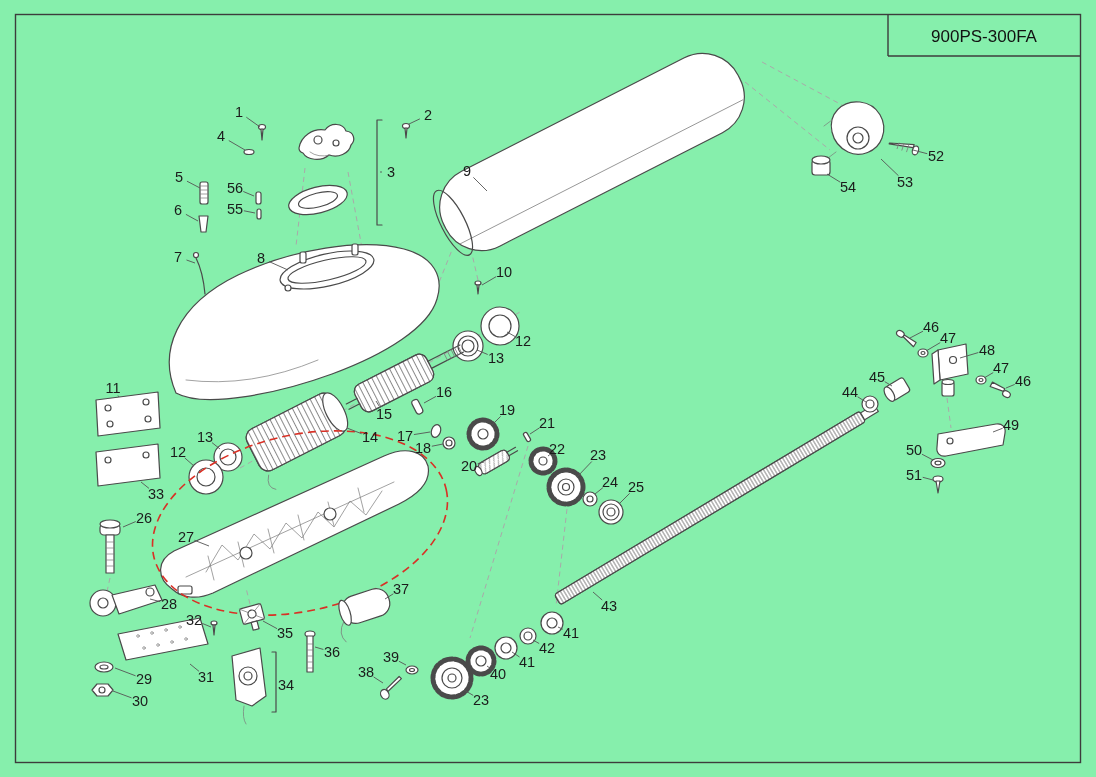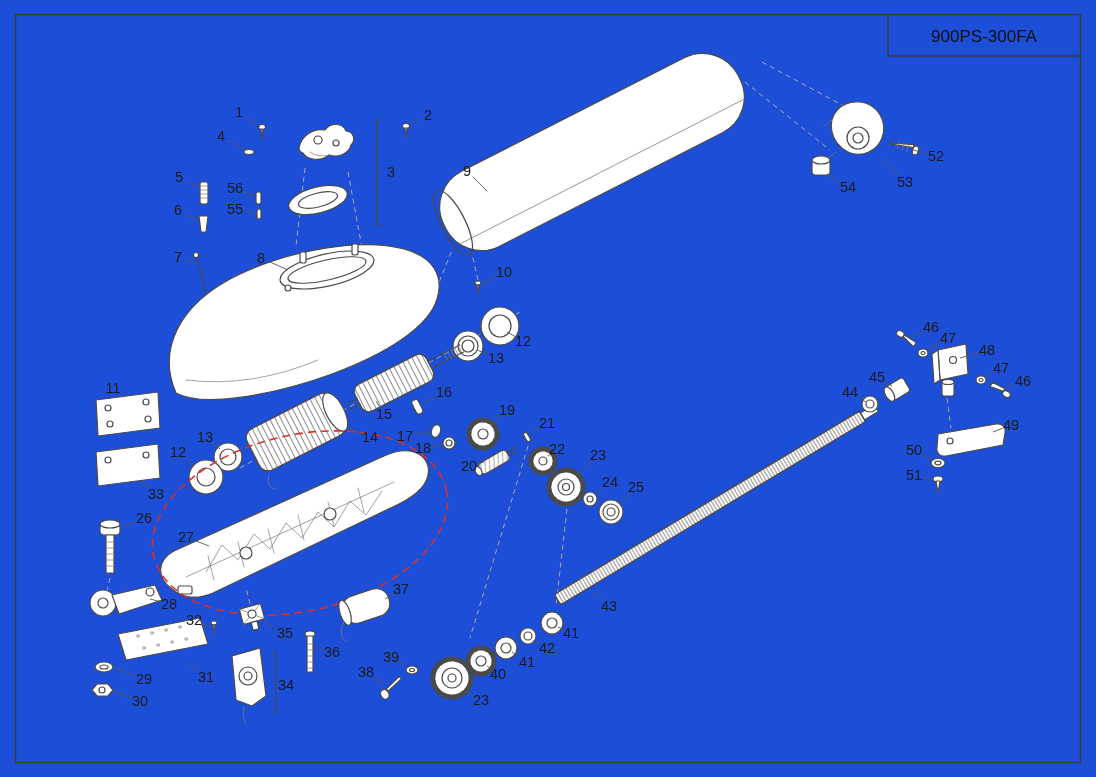--- a/index.html
+++ b/index.html
@@ -1,16 +1,16 @@
 <!DOCTYPE html>
 <html><head>
 <meta charset="utf-8">
 <style>
   html,body{margin:0;padding:0;background:#fff;}
-  .stage{position:relative;width:1096px;height:777px;background:#1d4ed8;font-family:"Liberation Sans",sans-serif;overflow:hidden;}
+  .stage{position:relative;width:1096px;height:777px;background:#86efac;font-family:"Liberation Sans",sans-serif;overflow:hidden;}
   svg{display:block;}
   .frame-line{stroke:#3c3c3c;stroke-width:1.4;fill:none;}
   .title{font-family:"Liberation Sans",sans-serif;font-size:17px;fill:#111;text-anchor:middle;}
   .part path,.part rect,.part circle,.part ellipse{fill:#ffffff;stroke:#4a4a4a;stroke-width:1.2;stroke-linejoin:round;stroke-linecap:round;}
   .part .thin{stroke:#7a7a7a;stroke-width:0.7;fill:none;}
   .part .nf{fill:none;}
   .part .kn{fill:url(#knurl);}
   .part .fn{fill:url(#fine);}
   .part .dg{fill:url(#diag);}
   .part .gearc{fill:#fff;stroke:#4a4a4a;stroke-width:5;stroke-dasharray:3 2.4;}

